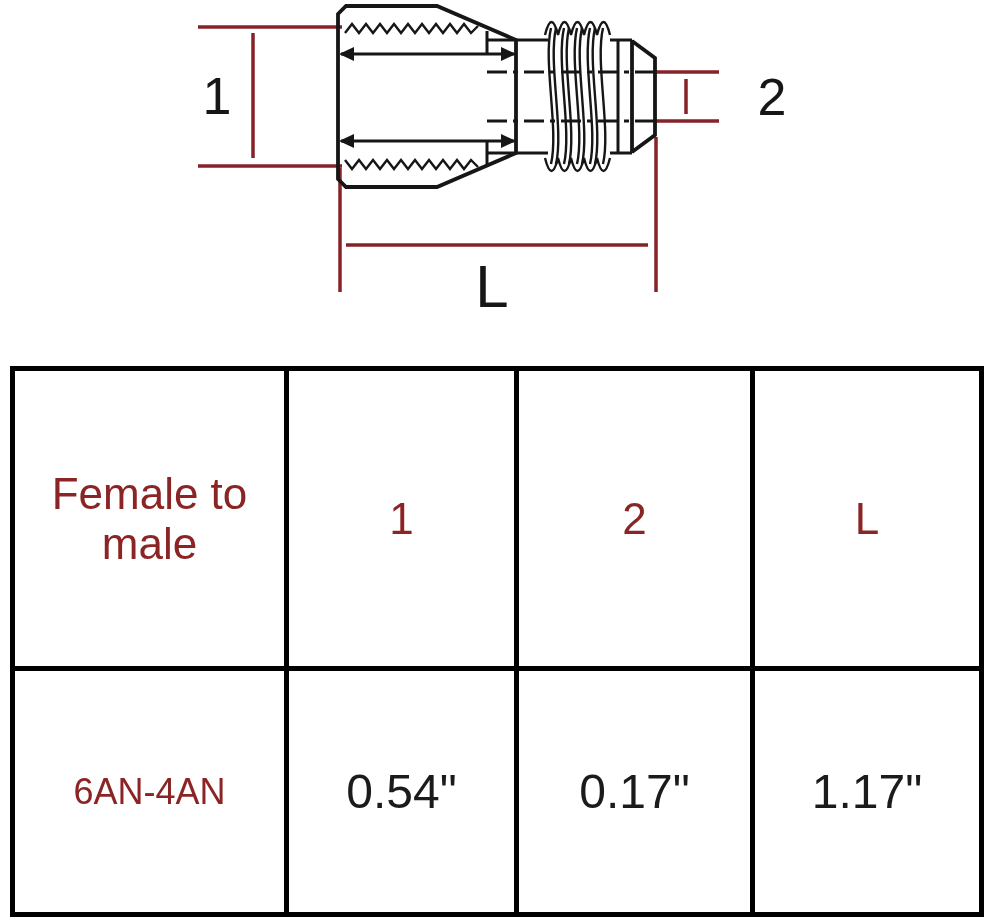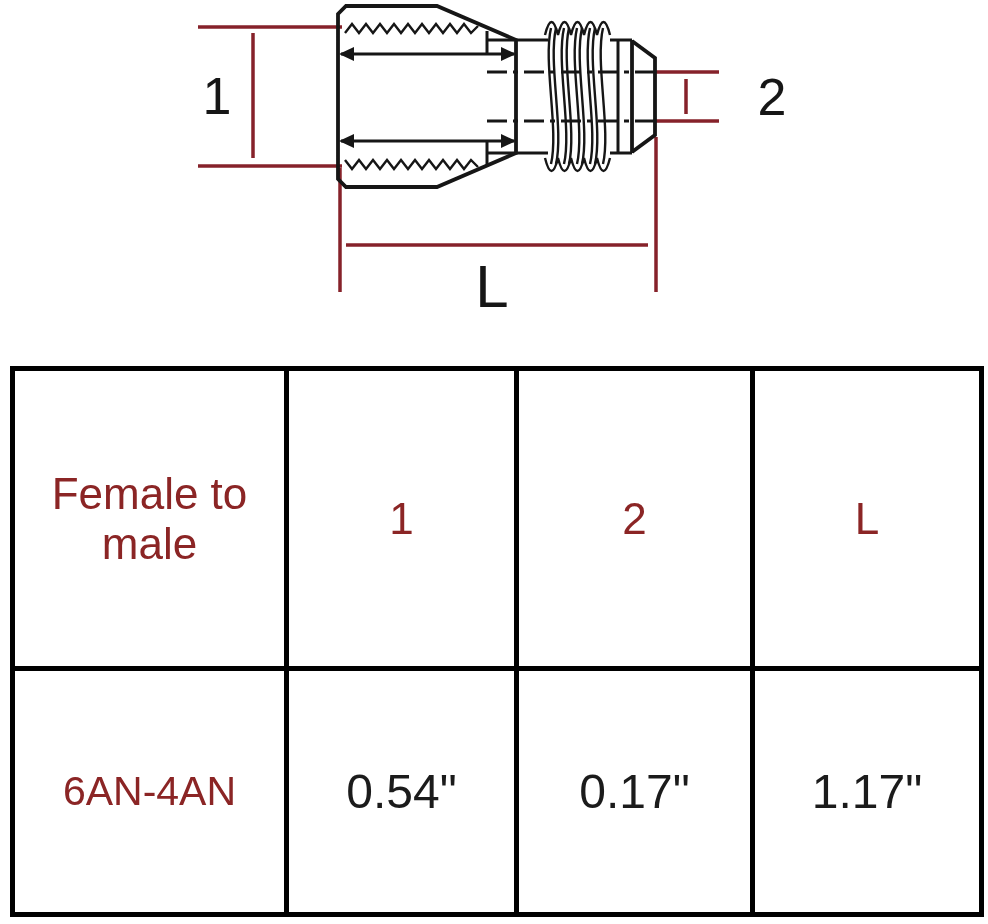--- a/index.html
+++ b/index.html
@@ -29,21 +29,21 @@
   #spec-table{
     position:absolute;left:10px;top:366px;width:969px;height:551px;
     border-collapse:collapse;table-layout:fixed;background:var(--bg);
   }
   #spec-table th,#spec-table td{
     border:5px solid var(--tbl-border);
     text-align:center;vertical-align:middle;padding:0;overflow:hidden;
     font-weight:normal;height:86px;
   }
   #spec-table th{color:var(--accent);font-size:44px;}
-  #spec-table td.size{color:var(--accent);font-size:41px;}
+  #spec-table td.size{color:var(--accent);font-size:36px;}
   #spec-table td.val{color:#1b1b1b;font-size:48px;}
 </style>
 </head>
 <body>
 
 <div id="stage">
 
   <svg id="drawing" viewBox="0 0 988 346" xmlns="http://www.w3.org/2000/svg">
 
     <g class="dim">

